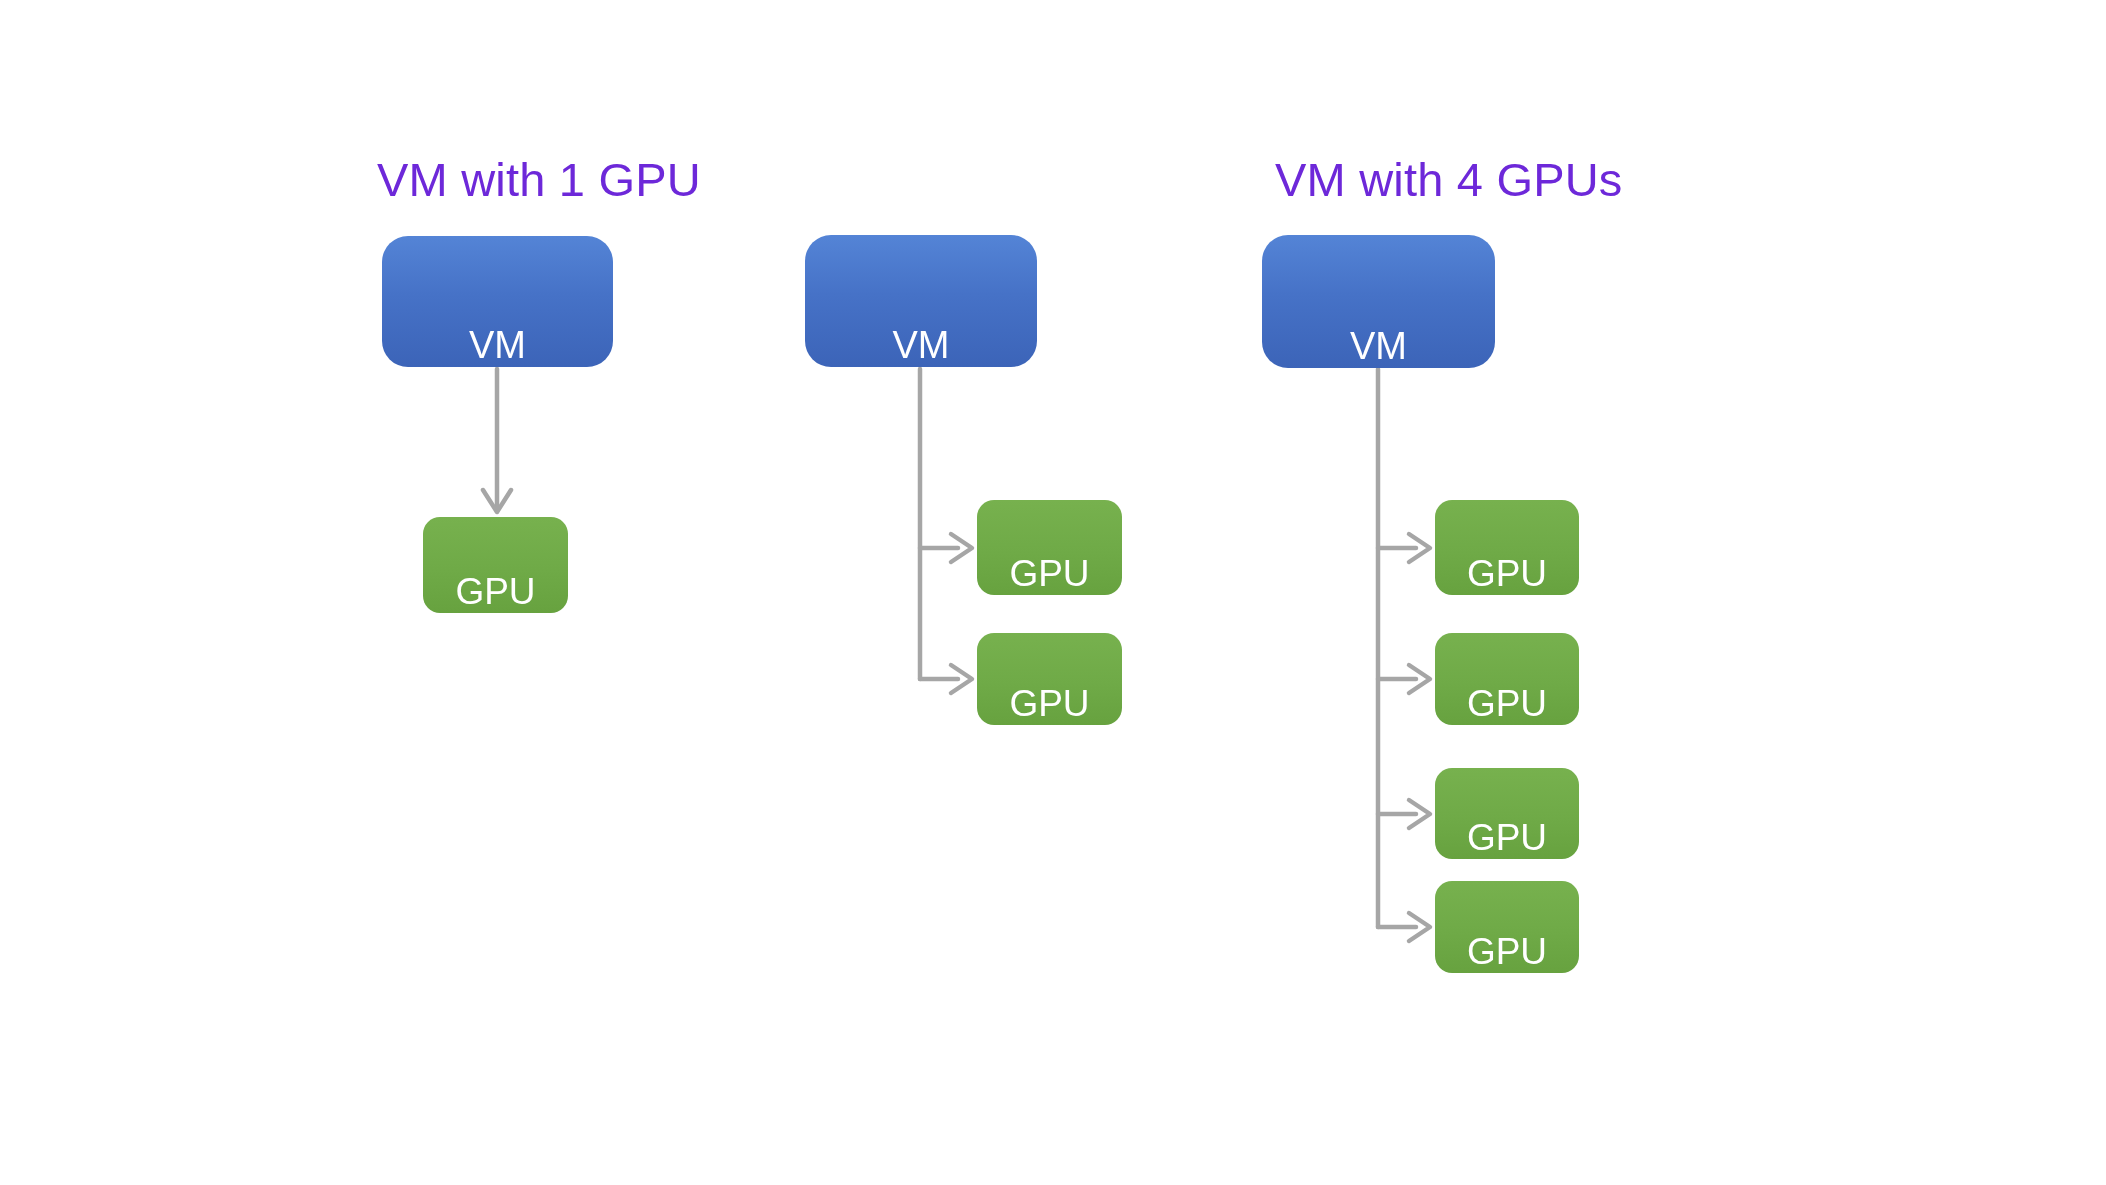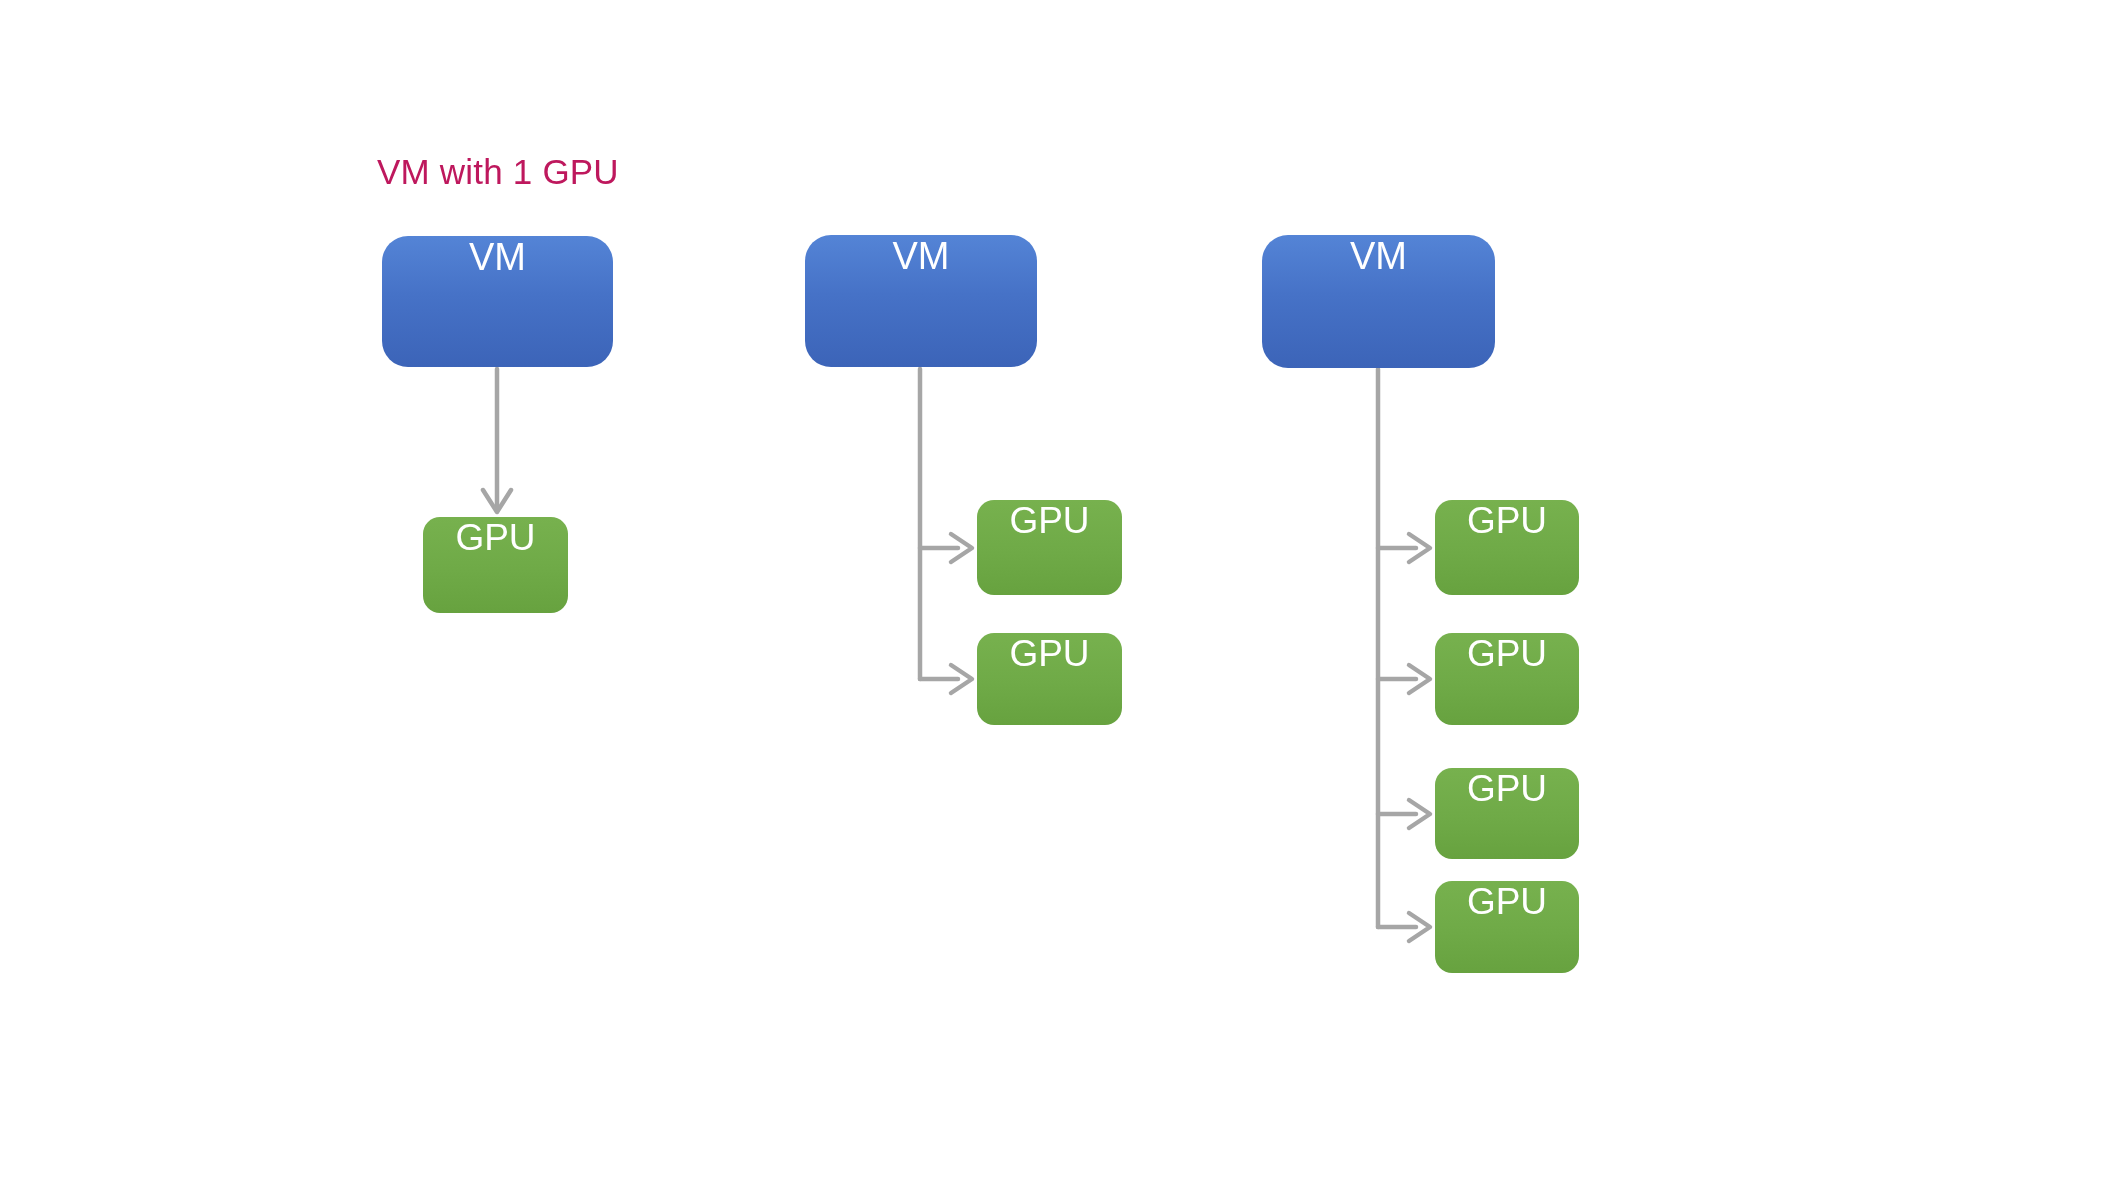--- a/index.html
+++ b/index.html
@@ -10,29 +10,29 @@
   }
   #canvas {
     position: relative;
     width: 2106px;
     height: 1185px;
     background: #ffffff;
     overflow: hidden;
   }
   .panel-title {
     position: absolute;
-    font-size: 35px;
-    color: #be185d;
+    font-size: 47px;
+    color: #6d28d9;
     white-space: nowrap;
     letter-spacing: 0.2px;
   }
   .node {
     position: absolute;
     display: flex;
-    align-items: flex-start;
+    align-items: flex-end;
     justify-content: center;
     color: #ffffff;
     box-sizing: border-box;
   }
   .vm-node {
     background: linear-gradient(180deg, #5484d6 0%, #4672c7 45%, #3c64b8 100%);
     border-radius: 26px;
     font-size: 38px;
   }
   .gpu-node {
@@ -94,20 +94,21 @@
   <div class="node vm-node" style="left:805px; top:235px; width:232px; height:132px;">
     <span>VM</span>
   </div>
   <div class="node gpu-node" style="left:977px; top:500px; width:145px; height:95px;">
     <span>GPU</span>
   </div>
   <div class="node gpu-node" style="left:977px; top:633px; width:145px; height:92px;">
     <span>GPU</span>
   </div>
 
+  <div class="panel-title" style="left:1275px; top:152px;">VM with 4 GPUs</div>
   <div class="node vm-node" style="left:1262px; top:235px; width:233px; height:133px;">
     <span>VM</span>
   </div>
   <div class="node gpu-node" style="left:1435px; top:500px; width:144px; height:95px;">
     <span>GPU</span>
   </div>
   <div class="node gpu-node" style="left:1435px; top:633px; width:144px; height:92px;">
     <span>GPU</span>
   </div>
   <div class="node gpu-node" style="left:1435px; top:768px; width:144px; height:91px;">

